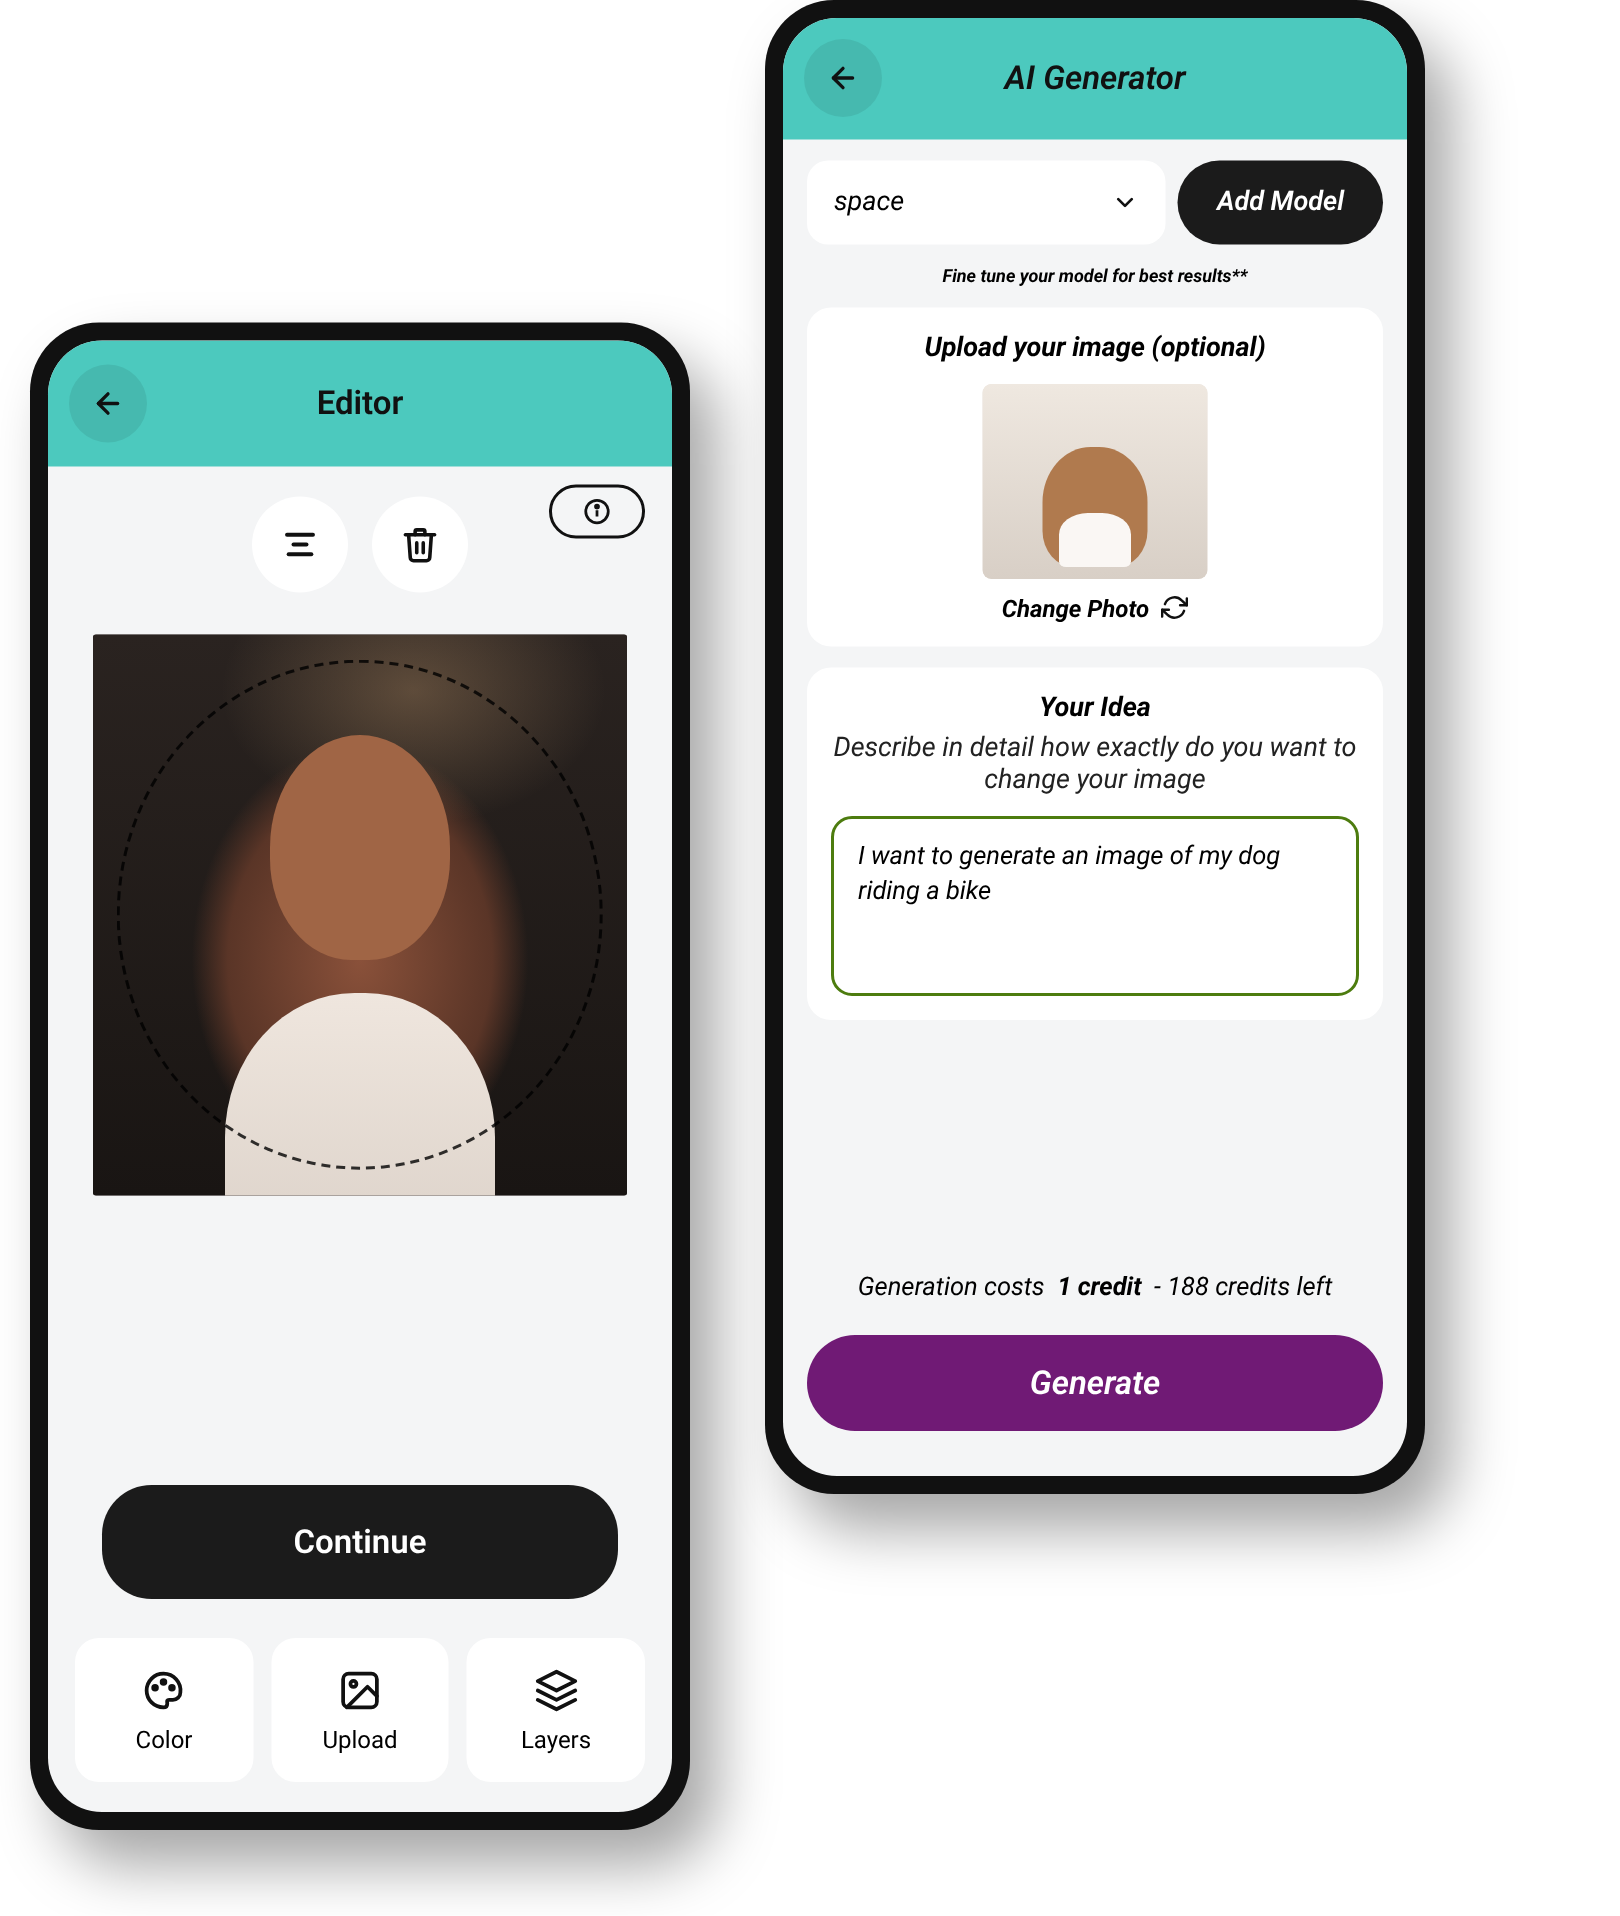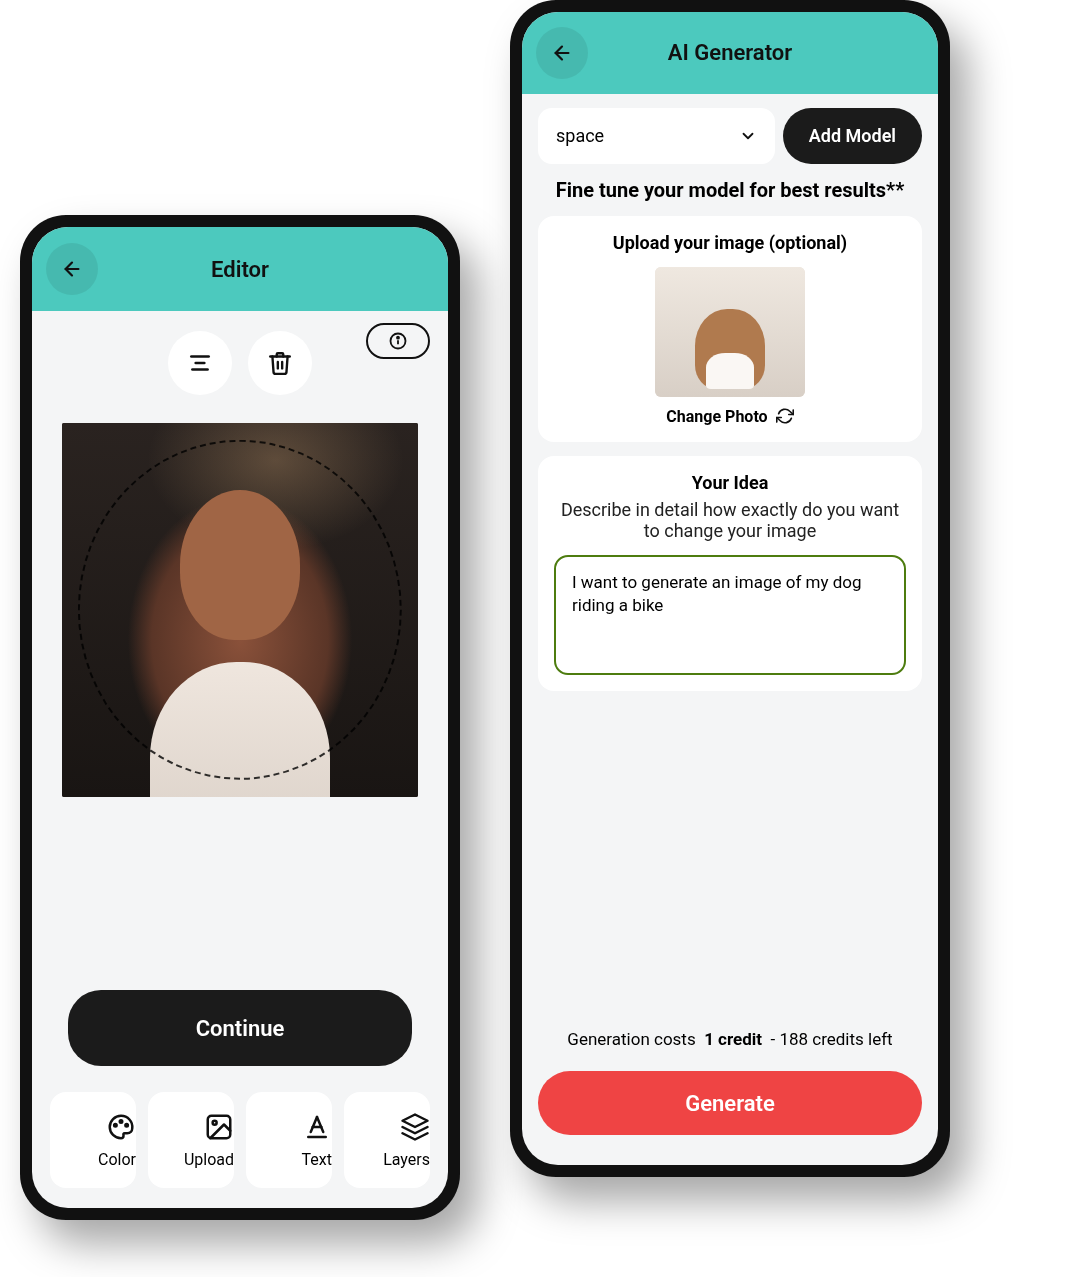--- a/index.html
+++ b/index.html
@@ -13,21 +13,21 @@
   .phones { position: relative; width: 100%; height: 100%; }
   .phone {
     position: absolute;
     width: 440px;
     border-radius: 46px;
     background: #111;
     padding: 12px;
     box-shadow: 18px 24px 40px rgba(0,0,0,0.35);
   }
   .phone.left  { top: 215px; left: 20px;  height: 1005px; }
-  .phone.right { top: 0;     left: 510px; height: 1177px;  }
+  .phone.right { top: 0;     left: 510px; height: 996px; font-style: italic;  }
 
   .screen {
     width: 100%; height: 100%;
     background: #f4f5f6;
     border-radius: 36px;
     overflow: hidden;
     display: flex; flex-direction: column;
   }
   .screen.right { background: #f4f5f6; }
 
@@ -144,21 +144,21 @@
     display:flex;
     gap:12px;
     padding: 26px 18px 20px;
   }
   .tool {
     flex:1;
     background:#fff;
     border-radius:16px;
     height:96px;
     display:flex; flex-direction:column;
-    align-items:flex-end; justify-content:center;
+    align-items:center; justify-content:center;
     gap:8px;
     cursor:pointer;
   }
   .tool span.label { font-size:16px; }
 
   
   .content {
     padding: 14px 16px;
     display:flex; flex-direction:column;
     gap:14px;
@@ -179,21 +179,21 @@
     height:56px; padding:0 26px;
     background:#1b1b1b;
     color:#fff;
     border-radius:28px;
     font-size:18px; font-weight:600;
     display:flex; align-items:center;
     cursor:pointer;
   }
   .finetune-note {
     text-align:center;
-    font-size:20px; font-weight:700;
+    font-size:12px; font-weight:700;
   }
   .card-title {
     text-align:center;
     font-size:18px; font-weight:700;
   }
   .thumb {
     margin:14px auto 10px;
     width:150px; height:130px;
     border-radius:6px;
     background:#e9e2db;
@@ -234,21 +234,21 @@
   }
   .spacer { flex:1; }
   .credits {
     text-align:center;
     font-size:17px;
   }
   .credits b { font-weight:700; }
   .generate-btn {
     margin: 8px 0 16px;
     height:64px;
-    background:#ef4444;
+    background:#701a75;
     color:#fff;
     font-size:22px; font-weight:600;
     border-radius:32px;
     display:flex; align-items:center; justify-content:center;
     cursor:pointer;
   }
 
   
   svg { display:block; }
 </style>
@@ -314,29 +314,20 @@
             </svg>
           <span class="label">Color</span>
         </div>
         <div class="tool">
           <svg width="30" height="30" viewBox="0 0 24 24" fill="none" stroke="#111" stroke-width="2" stroke-linecap="round" stroke-linejoin="round">
               <rect x="3" y="3" width="18" height="18" rx="3"></rect>
               <circle cx="8.5" cy="8.5" r="1.6"></circle>
               <path d="M21 15l-5-5L5 21"></path>
             </svg>
           <span class="label">Upload</span>
-        </div>
-        <div class="tool">
-          <svg width="30" height="30" viewBox="0 0 24 24" fill="none" stroke="#111" stroke-width="2" stroke-linecap="round" stroke-linejoin="round">
-              <path d="M12 4l-5 12"></path>
-              <path d="M12 4l5 12"></path>
-              <line x1="8.5" y1="12" x2="15.5" y2="12"></line>
-              <line x1="5" y1="20" x2="19" y2="20"></line>
-            </svg>
-          <span class="label">Text</span>
         </div>
         <div class="tool">
           <svg width="30" height="30" viewBox="0 0 24 24" fill="none" stroke="#111" stroke-width="2" stroke-linecap="round" stroke-linejoin="round">
               <polygon points="12 2 2 7 12 12 22 7 12 2"></polygon>
               <polyline points="2 12 12 17 22 12"></polyline>
               <polyline points="2 17 12 22 22 17"></polyline>
             </svg>
           <span class="label">Layers</span>
         </div>
       </div>

